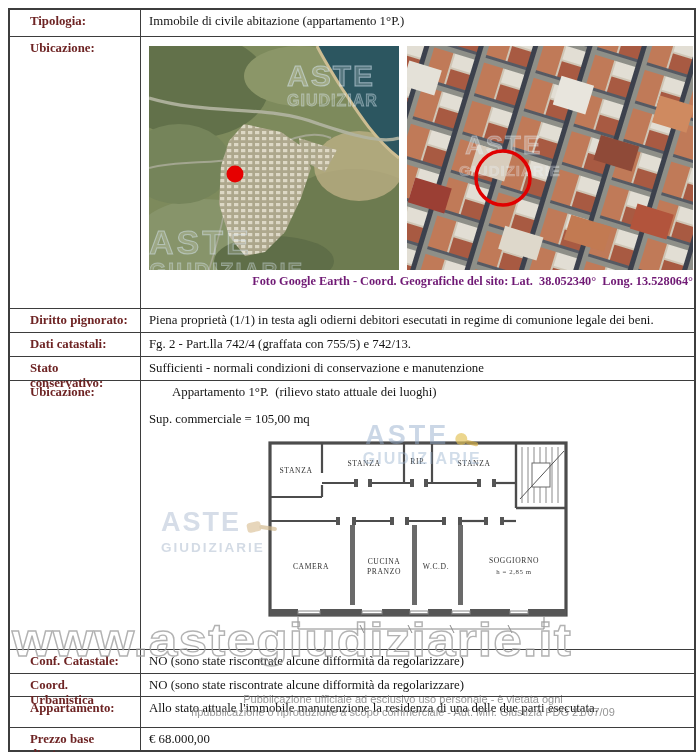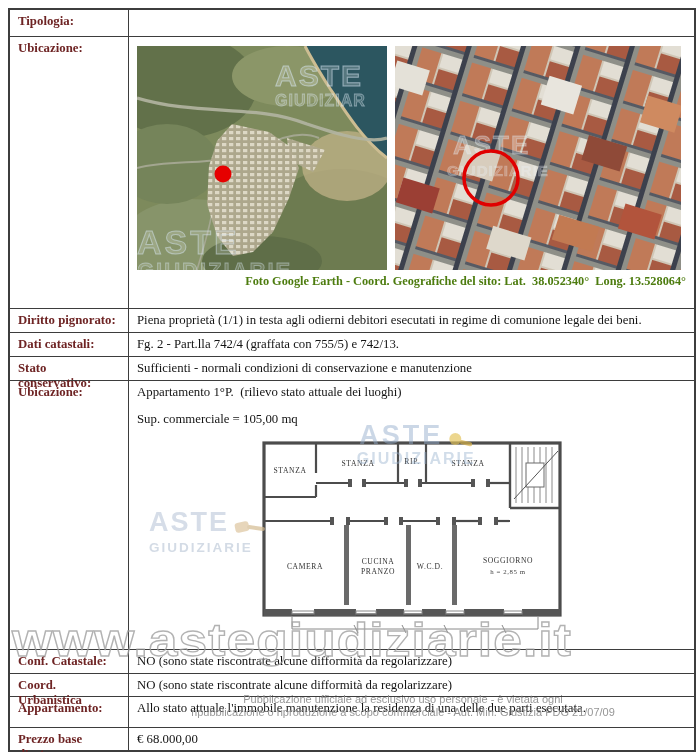--- a/index.html
+++ b/index.html
@@ -1,26 +1,26 @@
 <!DOCTYPE html>
 <html><head>
 <meta charset="utf-8">
 <style>
   html,body{margin:0;padding:0;background:#fff;}
   .page{position:relative;width:700px;height:752px;background:#ffffff;overflow:hidden;
         font-family:"Liberation Serif",serif;}
   .doc-table{position:absolute;left:8px;top:8px;width:684px;border:2px solid #3d3d3d;background:#fff;}
-  .row{display:grid;grid-template-columns:119px 1fr;border-top:1px solid #3d3d3d;box-sizing:border-box;}
+  .row{display:grid;grid-template-columns:119px 1fr;border-top:1px solid #3d3d3d;box-sizing:border-box;padding-left:12px;}
   .row.first{border-top:none;}
   .lbl{border-right:1px solid #3d3d3d;padding:4px 6px 0 8px;font-weight:bold;color:#6e2424;
        font-size:12.8px;line-height:15px;box-sizing:border-box;}
   .val{padding:4px 8px 0 8px;font-size:12.8px;color:#141414;line-height:15px;box-sizing:border-box;position:relative;}
-  .prewrap{white-space:pre-wrap;}
+  .prewrap{white-space:pre-wrap;margin-left:23px;}
   .maps{display:flex;gap:8px;margin-top:5px;}
-  .caption{font-weight:bold;text-align:right;margin-top:4px;font-size:12.3px;white-space:pre-wrap;color:#4d7c0f;}
+  .caption{font-weight:bold;text-align:right;margin-top:4px;font-size:12.3px;white-space:pre-wrap;color:#701a75;}
   .plan-svg{display:block;margin:6px auto 0 auto;}
   
   .wm{position:absolute;pointer-events:none;font-family:"Liberation Sans",sans-serif;}
   .wm-left{left:20px;top:128px;opacity:.85;}
   .wm-left .a{font-size:27px;font-weight:bold;color:#cfd8e4;letter-spacing:2px;line-height:26px;}
   .wm-left .g{font-size:13.5px;font-weight:bold;color:#ccd5e1;letter-spacing:2px;}
   .wm-plan-top{left:50%;top:42px;transform:translateX(-46%);text-align:center;z-index:3;opacity:.8;}
   .wm-plan-top .a{font-size:27px;font-weight:bold;color:rgba(148,174,205,.60);letter-spacing:3px;line-height:24px;}
   .wm-plan-top .g{font-size:16px;font-weight:bold;color:rgba(152,176,206,.55);letter-spacing:2px;}
   .gavel{display:inline-block;vertical-align:middle;margin-left:4px;}
@@ -29,20 +29,21 @@
                  font-size:11px;line-height:12.5px;color:#8d8d8d;opacity:.92;}
 </style>
 </head>
 <body>
 
 <div class="page">
   <div class="doc-table">
 
     <div class="row first" style="height:26px">
       <div class="lbl">Tipologia:</div>
+      <div class="val">Immobile di civile abitazione (appartamento 1°P.)</div>
     </div>
 
     <div class="row" style="height:272px">
       <div class="lbl">Ubicazione:</div>
       <div class="val">
 
         <div class="maps">
 
           <svg class="map" width="250" height="224" viewBox="0 0 250 224">
             <rect width="250" height="224" fill="#7d8a5c"></rect>

